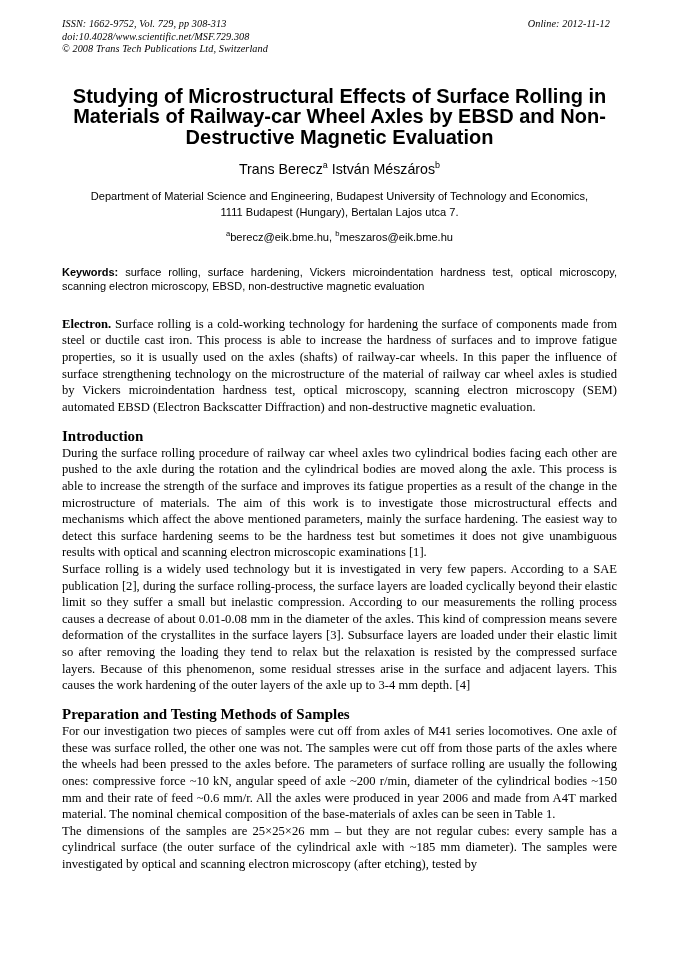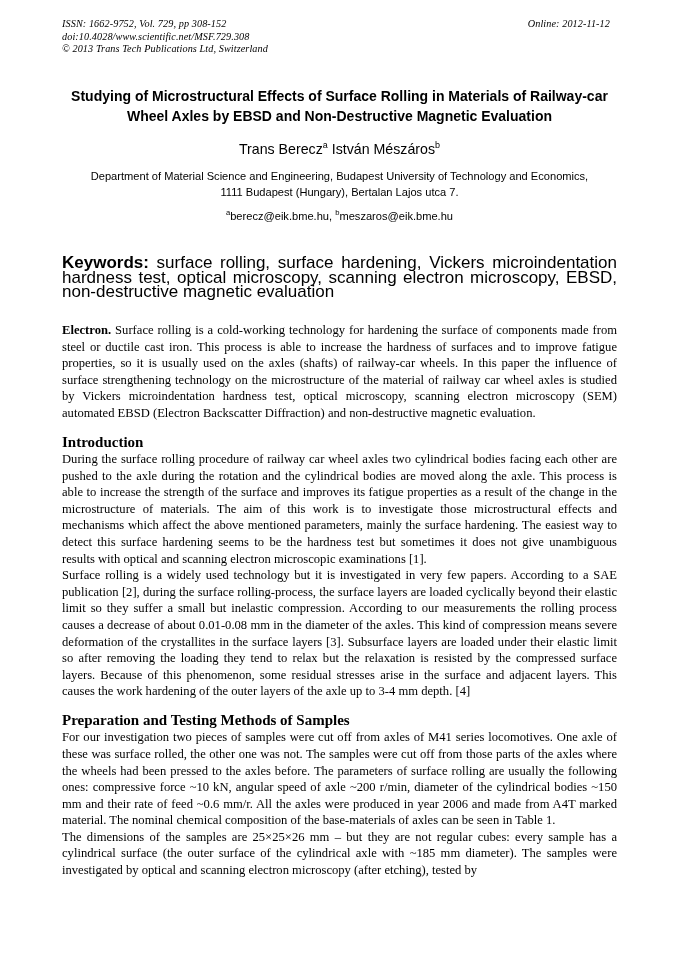--- a/index.html
+++ b/index.html
@@ -46,21 +46,21 @@
     font-style: italic;
     font-size: 10.2px;
     white-space: nowrap;
   }
   .pub-header .line { display: block; white-space: nowrap; }
 
   
   .title {
     font-family: "Liberation Sans", "DejaVu Sans", sans-serif;
     font-weight: bold;
-    font-size: 14px;
+    font-size: 20px;
     line-height: 20.5px;
     text-align: center;
     margin: 30px 8px 0 8px;
   }
 
   .authors {
     font-family: "Liberation Sans", "DejaVu Sans", sans-serif;
     font-size: 14.2px;
     line-height: 18px;
     text-align: center;
@@ -82,25 +82,25 @@
     font-size: 11.1px;
     line-height: 15px;
     text-align: center;
     margin-top: 9px;
   }
   .emails sup { font-size: 7.6px; vertical-align: super; line-height: 0; }
 
   
   .keywords {
     font-family: "Liberation Sans", "DejaVu Sans", sans-serif;
-    font-size: 17px;
+    font-size: 11px;
     line-height: 14.6px;
     text-align: justify;
     text-justify: inter-word;
-    margin-top: 32px;
+    margin-top: 20px;
   }
   .keywords .kw-label { font-weight: bold; }
 
   
   .abstract {
     font-family: "Liberation Serif", "DejaVu Serif", serif;
     font-size: 12.6px;
     line-height: 16.6px;
     text-align: justify;
     text-justify: inter-word;
@@ -127,23 +127,23 @@
   .body-para.tight { margin-top: 0; }
 </style>
 </head>
 <body>
 
 <div class="page">
 
   <div class="pub-header">
     <span class="online">Online: 2012-11-12</span>
     <span class="left">
-      <span class="line">ISSN: 1662-9752, Vol. 729, pp 308-152</span>
+      <span class="line">ISSN: 1662-9752, Vol. 729, pp 308-313</span>
       <span class="line">doi:10.4028/www.scientific.net/MSF.729.308</span>
-      <span class="line">© 2013 Trans Tech Publications Ltd, Switzerland</span>
+      <span class="line">© 2008 Trans Tech Publications Ltd, Switzerland</span>
     </span>
   </div>
 
   <h1 class="title">Studying of Microstructural Effects of Surface Rolling in Materials of Railway-car Wheel Axles by EBSD and Non-Destructive Magnetic Evaluation</h1>
 
   <div class="authors">
     <span>Trans Berecz</span><sup>a</sup>
     <span>István Mészáros</span><sup>b</sup>
   </div>
 

